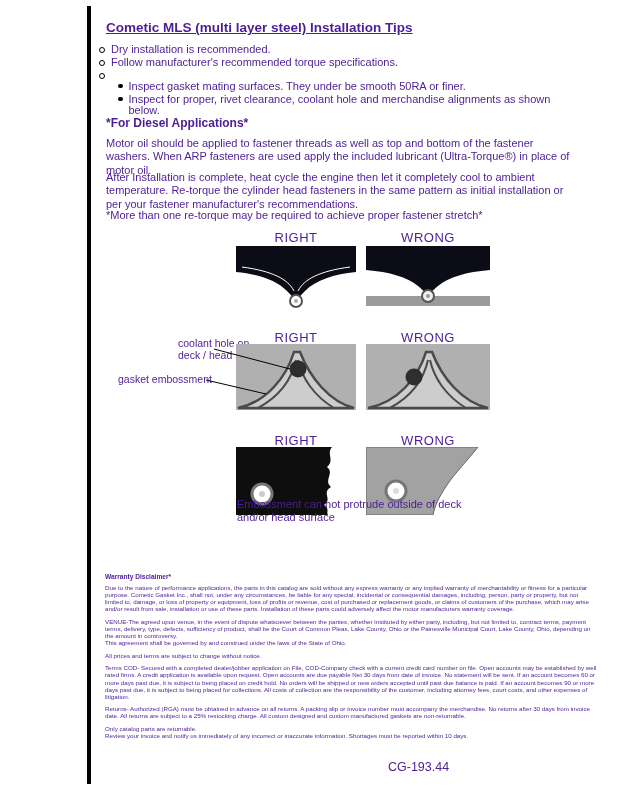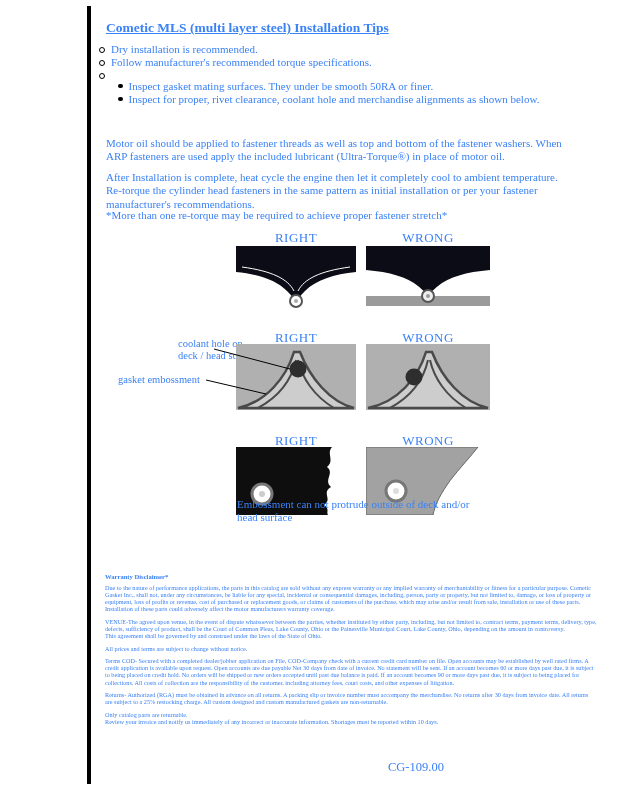--- a/index.html
+++ b/index.html
@@ -1,18 +1,18 @@
 <!DOCTYPE html>
 <html><head>
 <meta charset="utf-8">
 <style>
   html,body { margin:0; padding:0; background:#ffffff; }
   .page {
     position:relative; width:618px; height:800px; background:#fff;
-    font-family:Liberation Serif, serif; color:#3b82f6;
+    font-family:Liberation Sans, sans-serif; color:#4c1d95;
     outline:1px solid #e6e6e6; overflow:hidden;
   }
   .abs { position:absolute; }
   .left-rule { left:87px; top:6px; width:4px; height:778px; background:#000; }
   .title { left:106px; top:20px; font-size:13.5px; font-weight:bold;
            text-decoration:underline; margin:0; }
   .tip-list { left:99px; top:44px; font-size:11px; line-height:11.5px; width:480px; }
   .tip { display:flex; align-items:flex-start; margin-bottom:1.6px; }
   .tip.sub { margin-left:19px; }
   .b-open { flex:0 0 auto; width:4px; height:4px; border:1px solid #000;
@@ -59,20 +59,21 @@
     <div class="tip sub">
       <span class="b-fill"></span>
       <span>Inspect gasket mating surfaces.  They under be smooth 50RA or finer.</span>
     </div>
     <div class="tip sub">
       <span class="b-fill"></span>
       <span>Inspect for proper, rivet clearance, coolant hole and merchandise alignments as shown below.</span>
     </div>
   </div>
 
+  <h2 class="abs diesel-heading">*For Diesel Applications*</h2>
 
   <div class="abs body-para" style="top:137px;">Motor oil should be applied to fastener threads as well as top and bottom of the fastener washers. When ARP fasteners are used apply the included lubricant (Ultra-Torque®) in place of motor oil.</div>
   <div class="abs body-para" style="top:171px;">After Installation is complete, heat cycle the engine then let it completely cool to ambient temperature. Re-torque the cylinder head fasteners in the same pattern as initial installation or per your fastener manufacturer's recommendations.</div>
   <div class="abs note">*More than one re-torque may be required to achieve proper fastener stretch*</div>
 
   <div class="abs rw l" style="top:230px;">RIGHT</div>
   <div class="abs rw r" style="top:230px;">WRONG</div>
 
   <div class="abs panel" style="left:236px; top:246px; width:120px; height:64px;">
     <svg viewBox="0 0 120 64" preserveAspectRatio="none">
@@ -153,15 +154,15 @@
     <p class="w-para">Due to the nature of performance applications, the parts in this catalog are sold without any express warranty or any implied warranty of merchantability or fitness for a particular purpose.  Cometic Gasket Inc., shall not, under any circumstances, be liable for any special, incidental or consequential damages, including, person, party or property, but not limited to, damage, or loss of property or equipment, loss of profits or revenue, cost of purchased or replacement goods, or claims of customers of the purchase, which may arise and/or result from sale, installation or use of these parts.  Installation of these parts could adversely affect the motor manufacturers warranty coverage.</p>
     <p class="w-para">VENUE-The agreed upon venue, in the event of dispute whatsoever between the parties, whether instituted by either party, including, but not limited to, contract terms, payment terms, delivery, type, defects, sufficiency of product, shall be the Court of Common Pleas, Lake County, Ohio or the Painesville Municipal Court, Lake County, Ohio, depending on the amount in controversy.
 This agreement shall be governed by and construed under the laws of the State of Ohio.</p>
     <p class="w-para">All prices and terms are subject to change without notice.</p>
     <p class="w-para">Terms COD- Secured with a completed dealer/jobber application on File, COD-Company check with a current credit card number on file.  Open accounts may be established by well rated firms.  A credit application is available upon request.  Open accounts are due payable Net 30 days from date of invoice.  No statement will be sent.  If an account becomes 60 or more days past due, it is subject to being placed on credit hold.  No orders will be shipped or new orders accepted until past due balance is paid.  If an account becomes 90 or more days past due, it is subject to being placed for collections.  All costs of collection are the responsibility of the customer, including attorney fees, court costs, and other expenses of litigation.</p>
     <p class="w-para">Returns- Authorized (RGA) must be obtained in advance on all returns.  A packing slip or invoice number must accompany the merchandise.  No returns after 30 days from invoice date.  All returns are subject to a 25% restocking charge.  All custom designed and custom manufactured gaskets are non-returnable.</p>
     <p class="w-para">Only catalog parts are returnable.
 Review your invoice and notify us immediately of any incorrect or inaccurate information.  Shortages must be reported within 10 days.</p>
   </div>
 
-  <div class="abs footer">CG-109.00</div>
+  <div class="abs footer">CG-193.44</div>
 
 </div>
 
 </body></html>

